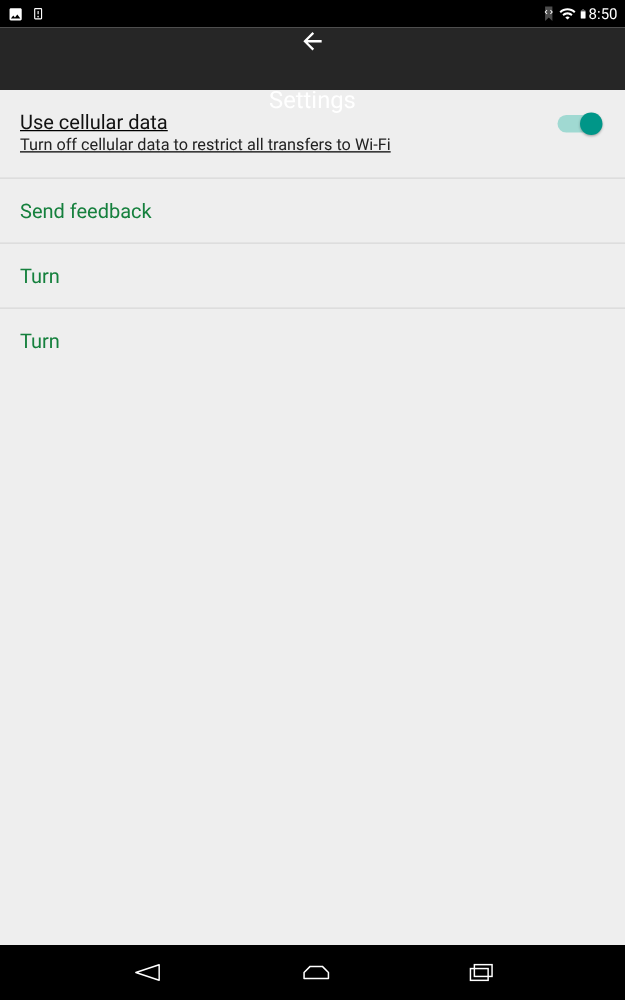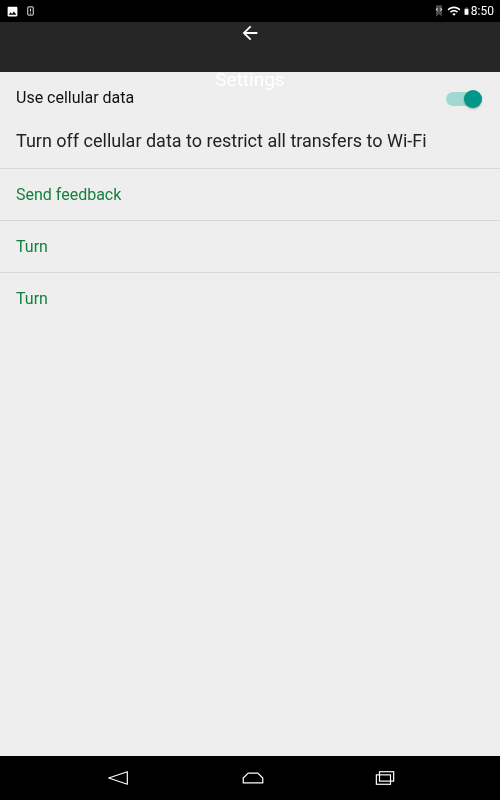--- a/index.html
+++ b/index.html
@@ -40,31 +40,31 @@
     }
     .back-arrow { display: flex; align-items: center; }
     .content { background: #eeeeee; }
     .setting-item {
       padding: 14px 16px;
       border-bottom: 1px solid #d8d8d8;
       display: flex;
       align-items: flex-start;
       justify-content: space-between;
     }
-    .setting-item.first { border-top: none; padding-top: 16px; padding-bottom: 16px; }
+    .setting-item.first { border-top: none; padding-top: 16px; padding-bottom: 16px; text-decoration: underline; }
     .setting-text { flex: 1; }
     .setting-title {
       font-size: 16px;
       color: #111;
       line-height: 1.3;
     }
     .setting-subtitle {
-      font-size: 18px;
+      font-size: 13px;
       color: #222;
-      margin-top: 20px;
+      margin-top: 0;
       line-height: 1.3;
     }
     .toggle {
       width: 34px;
       height: 14px;
       background: #a0d9d2;
       border-radius: 7px;
       position: relative;
       margin-top: 4px;
       margin-right: 4px;

